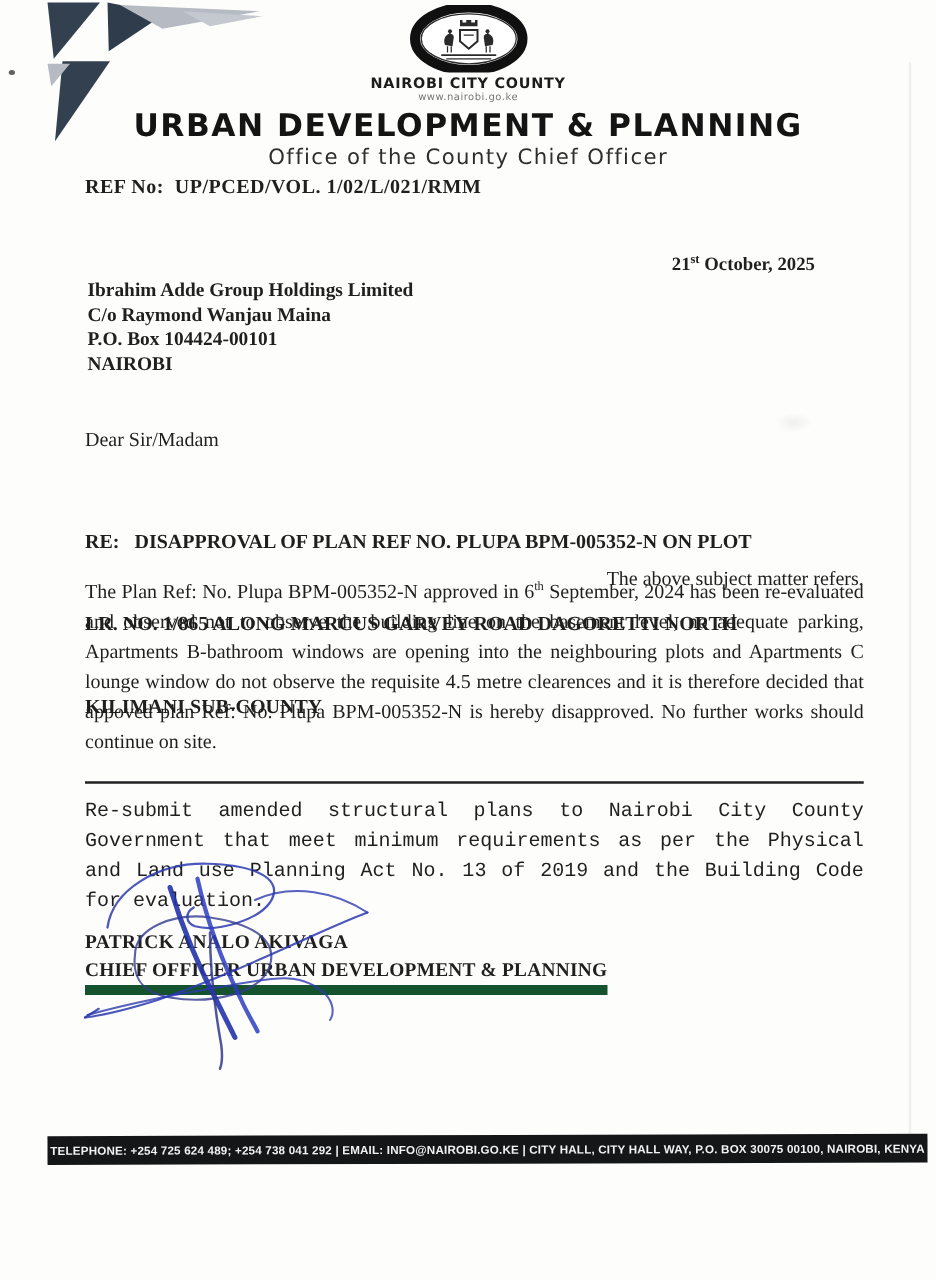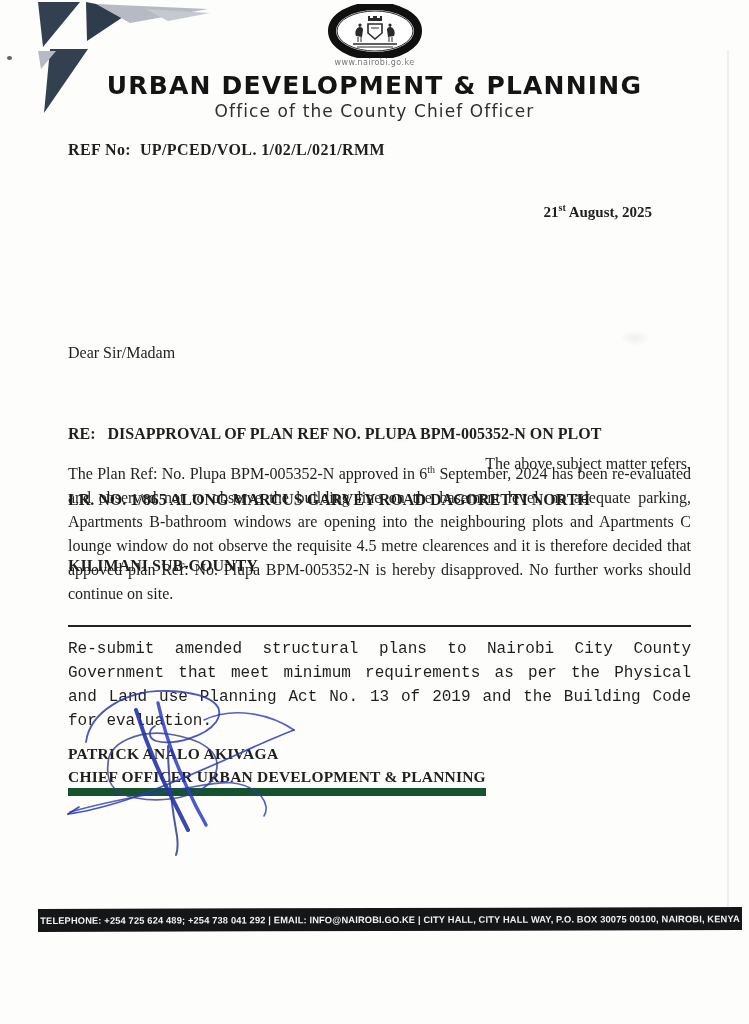--- a/index.html
+++ b/index.html
@@ -152,29 +152,36 @@
 
       <path d="M67,32 c2,-5 -1,-9 -4,-9 c-2,0 -3,1 -3,3 l1,7 z" fill="#2a2a2a"></path>
       <line x1="65" y1="33" x2="65" y2="38" stroke="#2a2a2a" stroke-width="1"></line>
       <line x1="62" y1="33" x2="62" y2="38" stroke="#2a2a2a" stroke-width="1"></line>
       <circle cx="63" cy="21" r="1.6" fill="#2a2a2a"></circle>
       <line x1="63" y1="22" x2="64" y2="26" stroke="#2a2a2a" stroke-width="1.2"></line>
 
       <line x1="26" y1="40" x2="70" y2="40" stroke="#2a2a2a" stroke-width="1.4"></line>
       <line x1="30" y1="43" x2="66" y2="43" stroke="#2a2a2a" stroke-width="1"></line>
     </svg>
+    <div class="county-name">NAIROBI CITY COUNTY</div>
     <div class="county-site">www.nairobi.go.ke</div>
     <div class="dept-title">URBAN DEVELOPMENT &amp; PLANNING</div>
     <div class="office-line">Office of the County Chief Officer</div>
   </div>
 
   <div class="abs ref-line">REF No:  UP/PCED/VOL. 1/02/L/021/RMM</div>
 
-  <div class="abs date-line"><span>21</span><sup>st</sup><span> August, 2025</span></div>
-
+  <div class="abs date-line"><span>21</span><sup>st</sup><span> October, 2025</span></div>
+
+  <div class="abs recipient">
+    <div>Ibrahim Adde Group Holdings Limited</div>
+    <div>C/o Raymond Wanjau Maina</div>
+    <div>P.O. Box 104424-00101</div>
+    <div>NAIROBI</div>
+  </div>
 
   <div class="abs salutation">Dear Sir/Madam</div>
 
   <div class="abs subject">
     <div>RE:   DISAPPROVAL OF PLAN REF NO. PLUPA BPM-005352-N ON PLOT</div>
     <div>LR. NO. 1/865 ALONG MARCUS GARVEY ROAD DAGORETTI NORTH</div>
     <div>KILIMANI SUB-COUNTY</div>
   </div>
 
   <div class="abs body-par par-refers">The above subject matter refers.</div>

